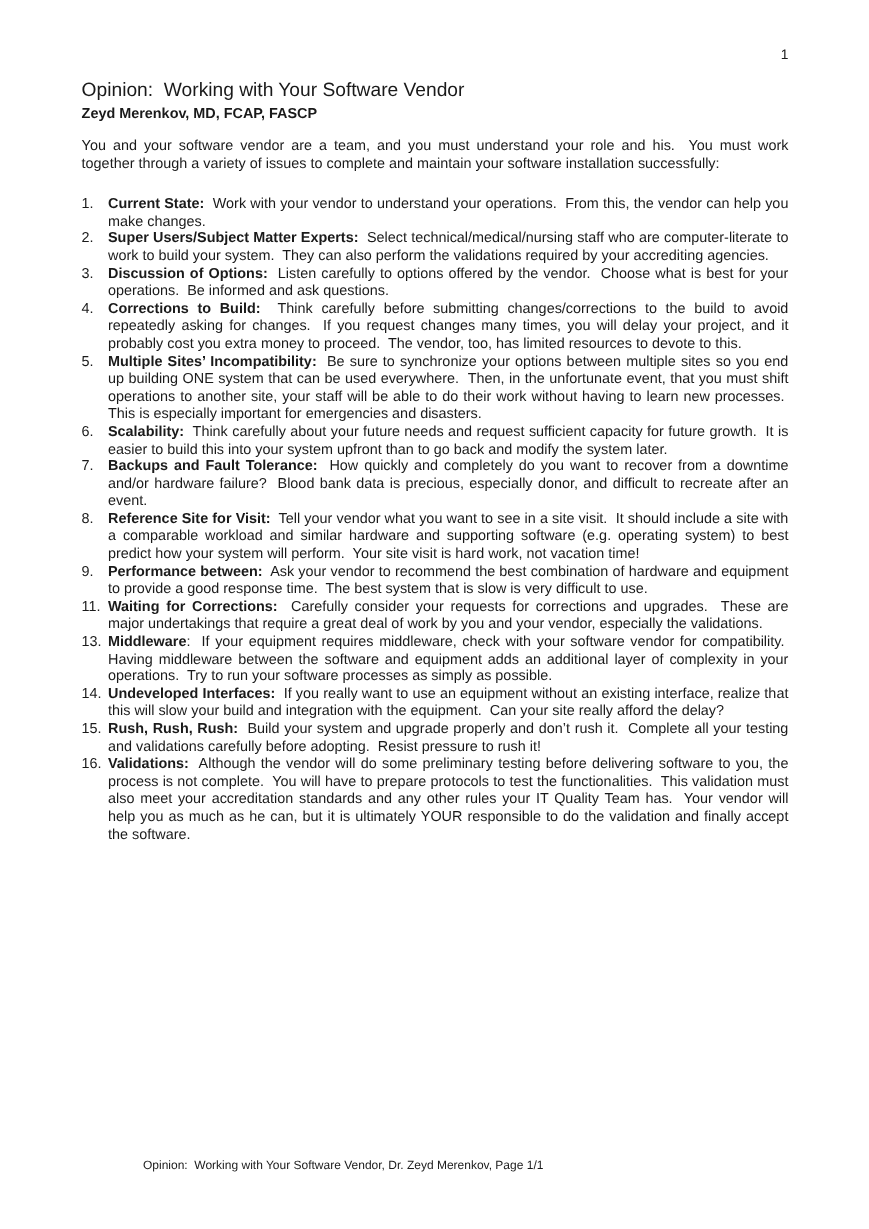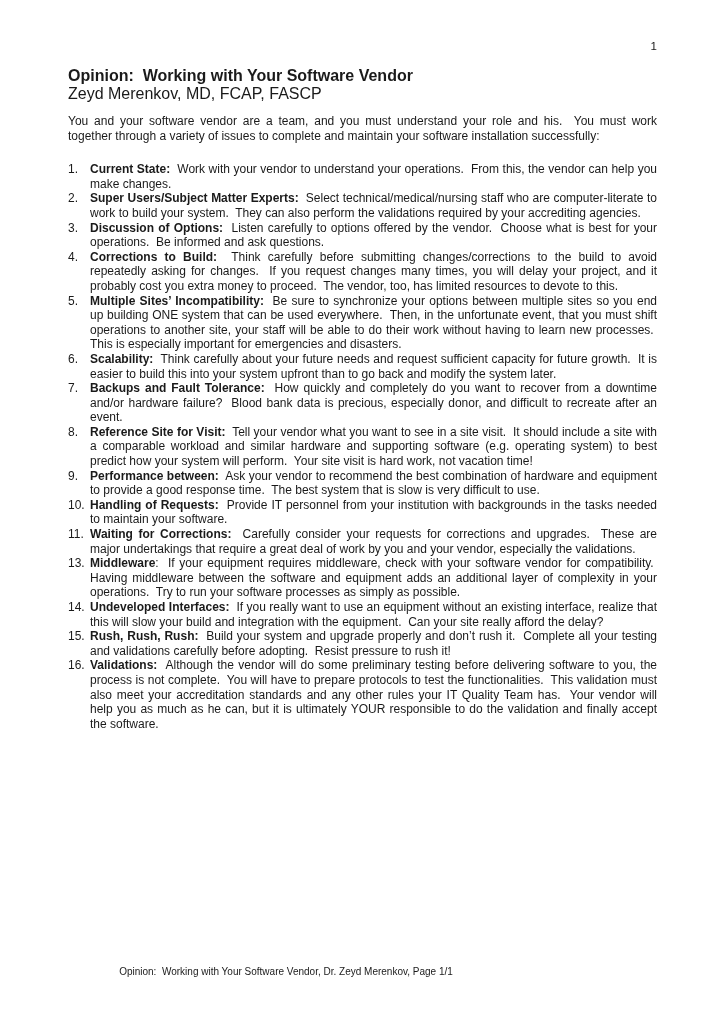--- a/index.html
+++ b/index.html
@@ -19,27 +19,27 @@
     width: 589px;
   }
   .pagenum {
     text-align: right;
     font-size: 11.5px;
     line-height: 13px;
     margin-bottom: 13px;
   }
   .doc-title {
     font-size: 16px;
-    font-weight: bold;
+    font-weight: normal;
     line-height: 20px;
     margin: 0;
   }
   .author, .affiliation {
-    font-size: 16px;
-    font-weight: normal;
+    font-size: 12px;
+    font-weight: bold;
     line-height: 16px;
   }
   .intro {
     font-size: 12px;
     line-height: 14.6px;
     text-align: justify;
   }
   ol.tips {
     list-style: none;
     margin: 19px 0 0 0;
@@ -116,24 +116,20 @@
   <li>
     <span class="num">8.</span>
     <span class="term">Reference Site for Visit:</span><span>&nbsp; Tell your vendor what you want to see in a site visit.&nbsp; It should include a site with a comparable workload and similar hardware and supporting software (e.g. operating system) to best predict how your system will perform.&nbsp; Your site visit is hard work, not vacation time!</span>
   </li>
 
   <li>
     <span class="num">9.</span>
     <span class="term">Performance between:</span><span>&nbsp; Ask your vendor to recommend the best combination of hardware and equipment to provide a good response time.&nbsp; The best system that is slow is very difficult to use.</span>
   </li>
 
-  <li>
-    <span class="num">10.</span>
-    <span class="term">Handling of Requests:</span><span>&nbsp; Provide IT personnel from your institution with backgrounds in the tasks needed to maintain your software.</span>
-  </li>
 
   <li>
     <span class="num">11.</span>
     <span class="term">Waiting for Corrections:</span><span>&nbsp; Carefully consider your requests for corrections and upgrades.&nbsp; These are major undertakings that require a great deal of work by you and your vendor, especially the validations.</span>
   </li>
 
 
   <li>
     <span class="num">13.</span>
     <span class="term">Middleware</span><span>:&nbsp; If your equipment requires middleware, check with your software vendor for compatibility.&nbsp; Having middleware between the software and equipment adds an additional layer of complexity in your operations.&nbsp; Try to run your software processes as simply as possible.</span>

